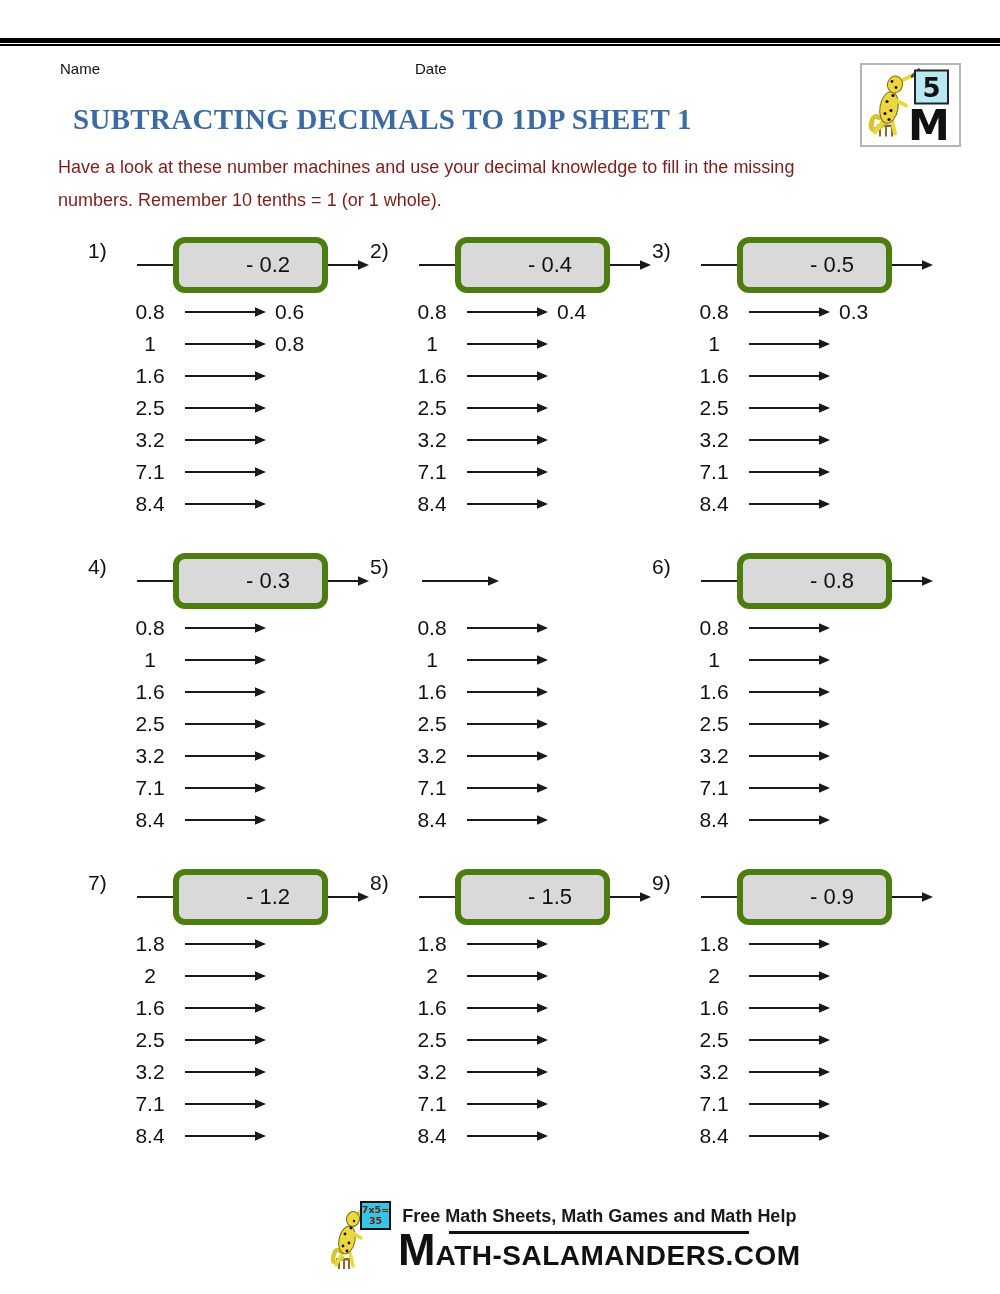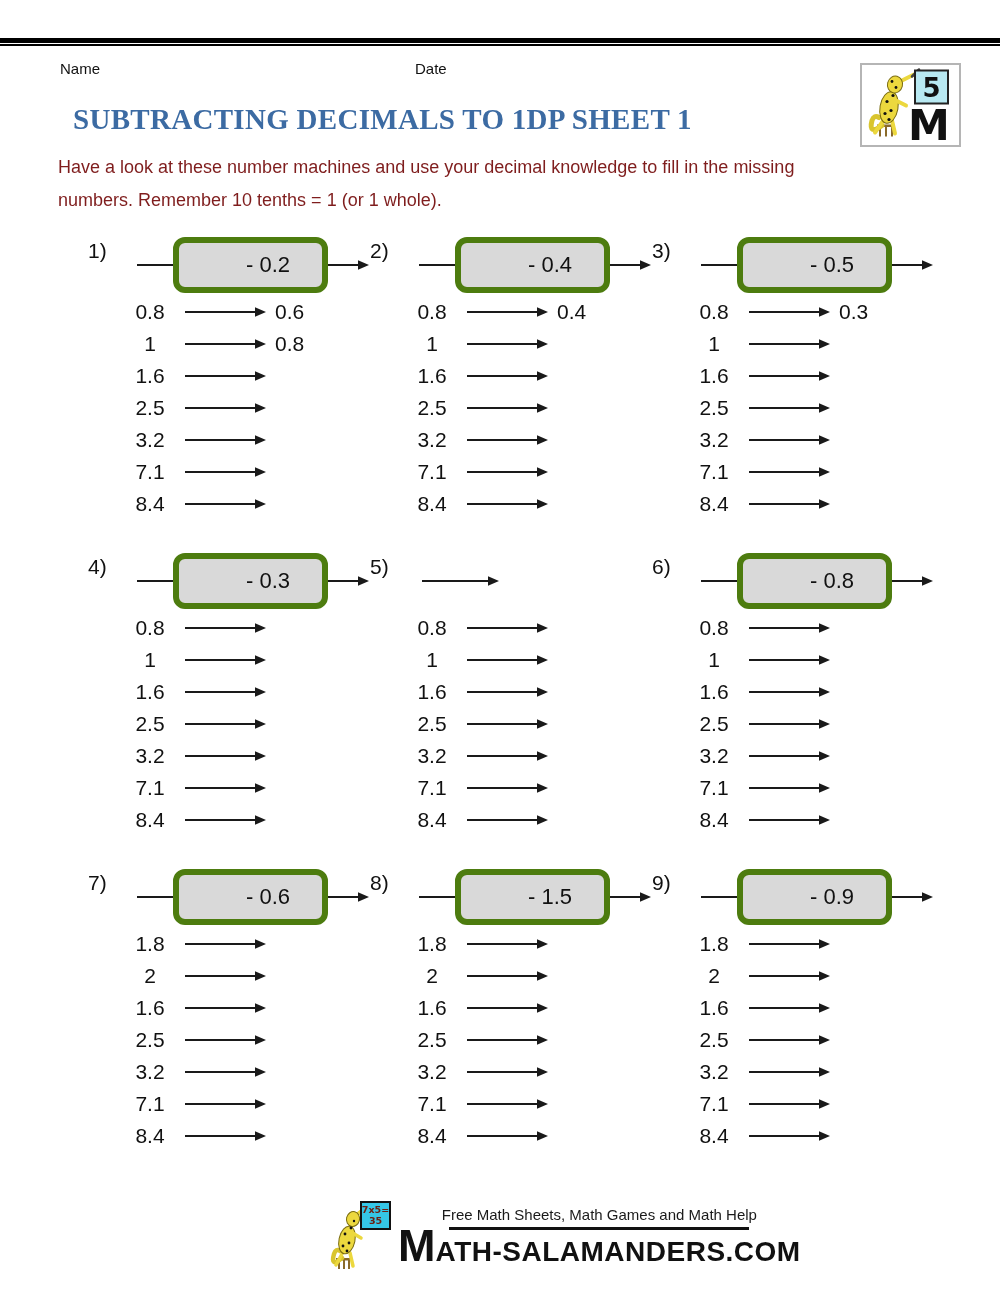--- a/index.html
+++ b/index.html
@@ -55,21 +55,21 @@
   .out-arrow{display:flex;align-items:center;}
 
   .v-row{display:flex;align-items:center;height:32px;}
   .v-in{width:64px;margin-left:30px;text-align:center;font-size:21px;}
   .row-arrow{margin-left:3px;display:flex;align-items:center;}
   .v-out{margin-left:8px;font-size:21px;width:72px;text-align:left;}
 
   
   .footer{position:absolute;left:330px;top:1200px;display:flex;align-items:flex-start;}
   .f-col{display:flex;flex-direction:column;align-items:center;margin-left:4px;margin-top:6px;}
-  .tagline{font-size:15px;font-weight:normal;white-space:nowrap;color:#1a1a1a;}
+  .tagline{font-size:18px;font-weight:bold;white-space:nowrap;color:#1a1a1a;}
   .f-rule{width:300px;height:3px;background:#111;margin-top:4px;}
   .wordmark{display:flex;align-items:baseline;margin-top:-4px;white-space:nowrap;color:#111;}
   .wm-m{font-size:45px;font-weight:800;line-height:0.9;}
   .wm-rest{font-size:28px;font-weight:800;letter-spacing:0.5px;}
 </style>
 </head>
 <body>
 
 <div class="page">
 
@@ -693,21 +693,21 @@
   </div>
 </div>
   </section>
 
   <section class="problem">
     <div class="p-head">
       <span class="p-num">7)</span>
       <span class="machine">
         <span class="in-line"></span>
         <span class="m-box">
-          <span class="m-label">- 0.6</span>
+          <span class="m-label">- 1.2</span>
         </span>
         <span class="out-arrow">
           <svg width="42" height="12" viewBox="0 0 42 12">
             <line x1="0" y1="6" x2="31" y2="6" stroke="#1a1a1a" stroke-width="2"></line>
             <polygon points="30,1.2 41,6 30,10.8" fill="#1a1a1a"></polygon>
           </svg>
         </span>
       </span>
     </div>
     <div class="p-rows">

